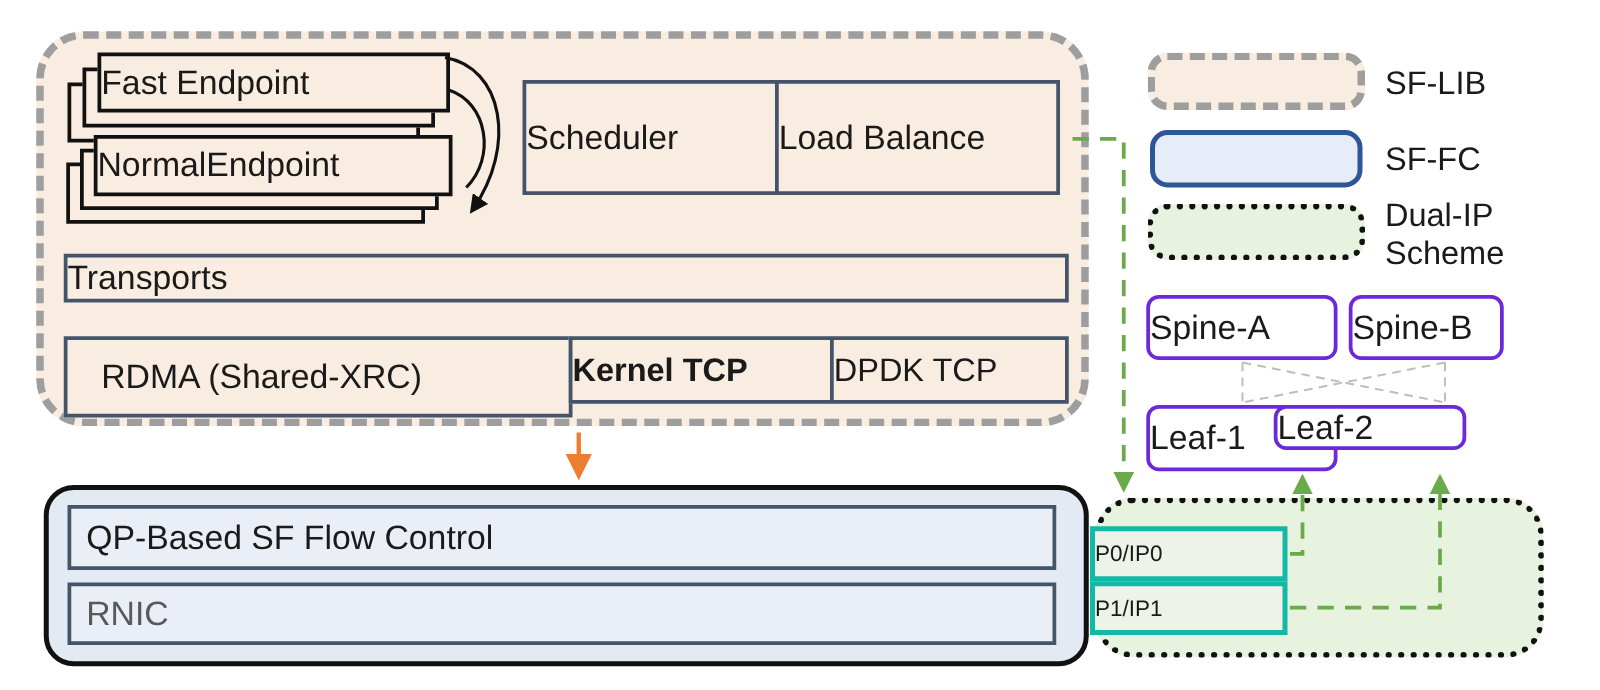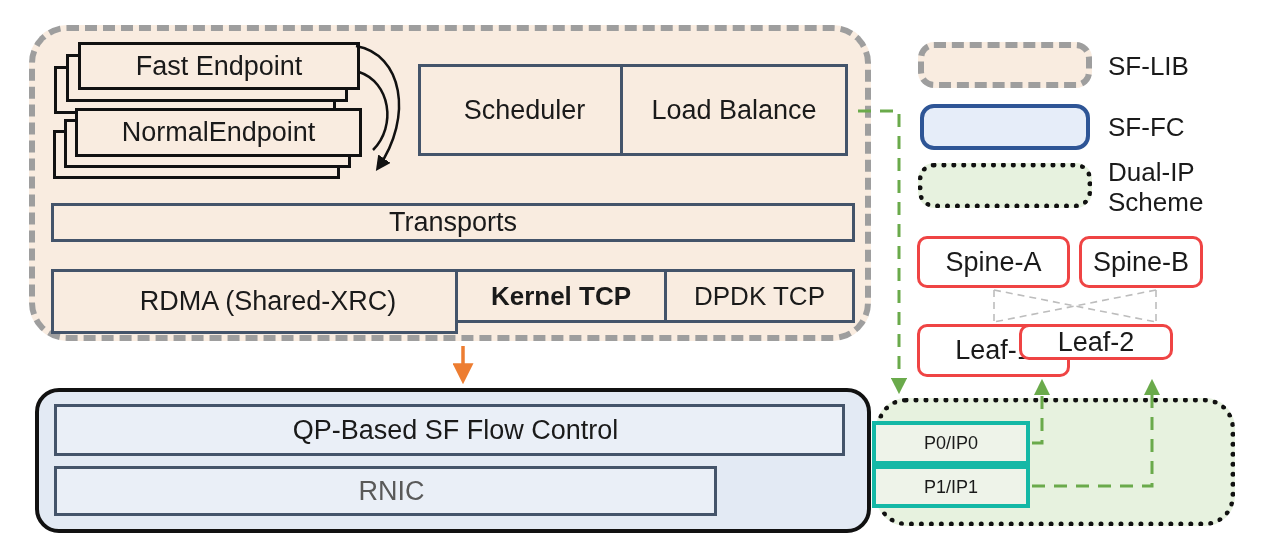--- a/index.html
+++ b/index.html
@@ -2,21 +2,21 @@
 <html><head>
 <meta charset="utf-8">
 <style>
   * { box-sizing: border-box; }
   body { margin: 0; background: #ffffff; font-family: "Liberation Sans", sans-serif; }
   #canvas {
     position: relative; width: 1280px; height: 552px;
     background: #ffffff; overflow: hidden; color: #1a1a1a;
   }
   .cell {
-    position: absolute; display: flex; align-items: center; justify-content: center;
+    position: absolute; display: flex; align-items: center; 
     font-size: 27px; line-height: 1; white-space: nowrap;
   }
   
   .sflib {
     position: absolute; left: 29px; top: 25px; width: 842px; height: 316px;
     border: 6px dashed #9e9e9e; border-radius: 38px; background: #f9ece0;
   }
   
   .ep { position: absolute; border: 3px solid #111; background: #f9ece0; }
   .fast-b2 { left: 54px; top: 66px;  width: 282px; height: 48px; }
@@ -33,31 +33,31 @@
   .rdma  { left: 51px;  top: 269px; width: 407px; height: 65px; padding-left: 27px; }
   .ktcp  { left: 455px; top: 269px; width: 212px; height: 54px; font-size: 26px; font-weight: bold; }
   .dtcp  { left: 664px; top: 269px; width: 191px; height: 54px; font-size: 26px; }
   
   .fcbox {
     position: absolute; left: 35px; top: 388px; width: 836px; height: 145px;
     border: 4px solid #111; border-radius: 24px; background: #e3eaf4;
   }
   .fc-inner { border: 3px solid #44546a; background: #eaeff7; padding-left: 12px; }
   .qp   { left: 54px; top: 404px; width: 791px; height: 52px; }
-  .rnic { left: 54px; top: 466px; width: 663px; height: 50px; color: #595959; }
+  .rnic { left: 54px; top: 466px; width: 791px; height: 50px; color: #595959; }
   
   .dotted {
     position: absolute; left: 876px; top: 398px; width: 359px; height: 128px;
     border: 5px dotted #111; border-radius: 30px; background: #e7f2df;
   }
   .port { border: 4px solid #14b8a6; background: #eef3e9; font-size: 18px; }
   .p0 { left: 872px; top: 421px; width: 158px; height: 44px; }
   .p1 { left: 872px; top: 465px; width: 158px; height: 43px; }
   
-  .node { border: 3px solid #ef4444; border-radius: 10px; background: #fff; }
+  .node { border: 3px solid #6d28d9; border-radius: 10px; background: #fff; }
   .spa { left: 917px;  top: 236px; width: 153px; height: 52px; }
   .spb { left: 1079px; top: 236px; width: 124px; height: 52px; }
   .lf1 { left: 917px;  top: 324px; width: 153px; height: 53px; }
   .lf2 { left: 1019px; top: 324px; width: 154px; height: 36px; }
   
   .lgs1 { position: absolute; left: 918px; top: 42px;  width: 174px; height: 46px;
           border: 6px dashed #9e9e9e; border-radius: 16px; background: #f9ece0; }
   .lgs2 { position: absolute; left: 920px; top: 104px; width: 170px; height: 46px;
           border: 4px solid #2e5596; border-radius: 14px; background: #e6edf9; }
   .lgs3 { position: absolute; left: 918px; top: 163px; width: 174px; height: 45px;

